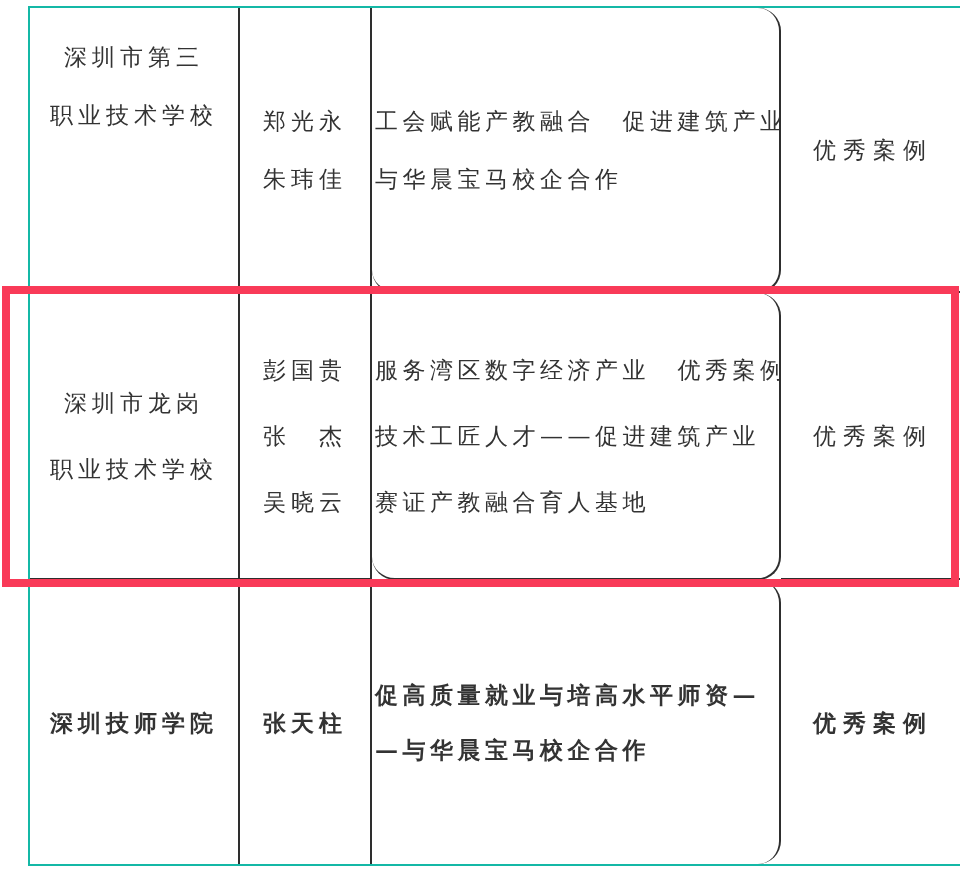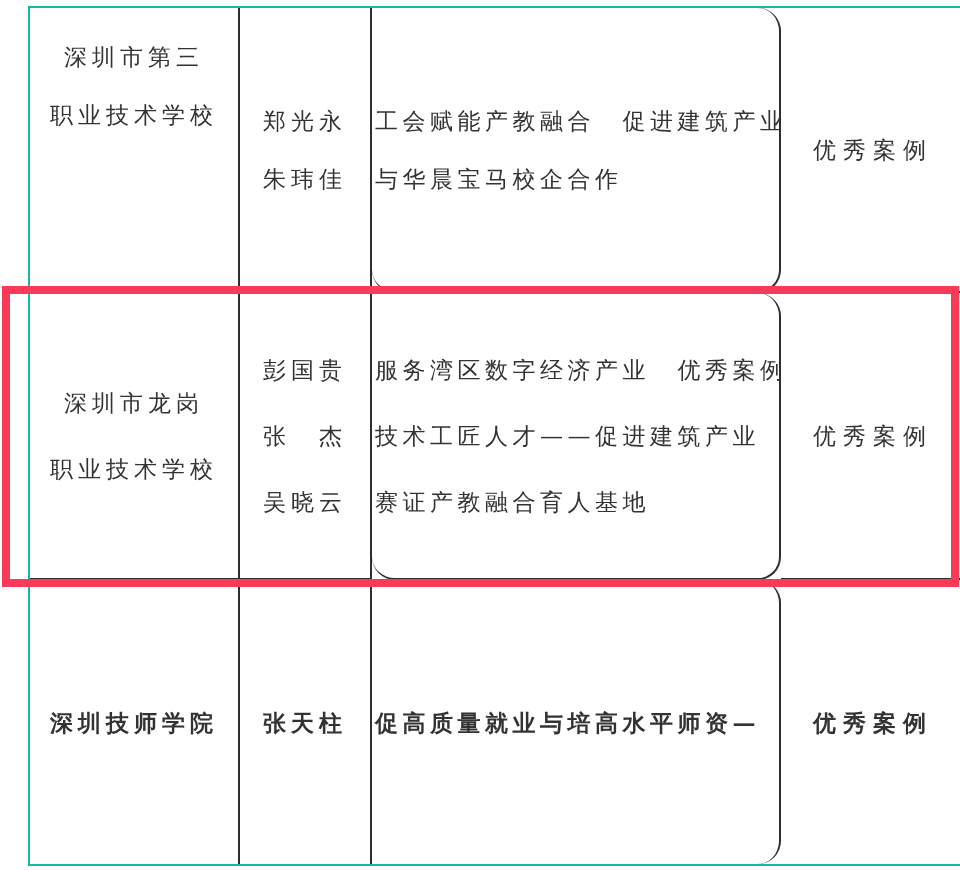--- a/index.html
+++ b/index.html
@@ -116,20 +116,21 @@
   </div>
 
   <div class="cell r3 row-last">
     <div class="line">深圳技师学院</div>
   </div>
   <div class="cell r3 row-last">
     <div class="line">张天柱</div>
   </div>
   <div class="cell r3 row-last project">
     <div class="line">促高质量就业与培高水平师资—</div>
+    <div class="line">—与华晨宝马校企合作</div>
   </div>
   <div class="cell r3 row-last award col-last">
     <div class="line">优秀案例</div>
   </div>
 
 </div>
 
 <div class="highlight-box" style="border-color: rgb(249, 58, 88);"></div>
 
 </body></html>

